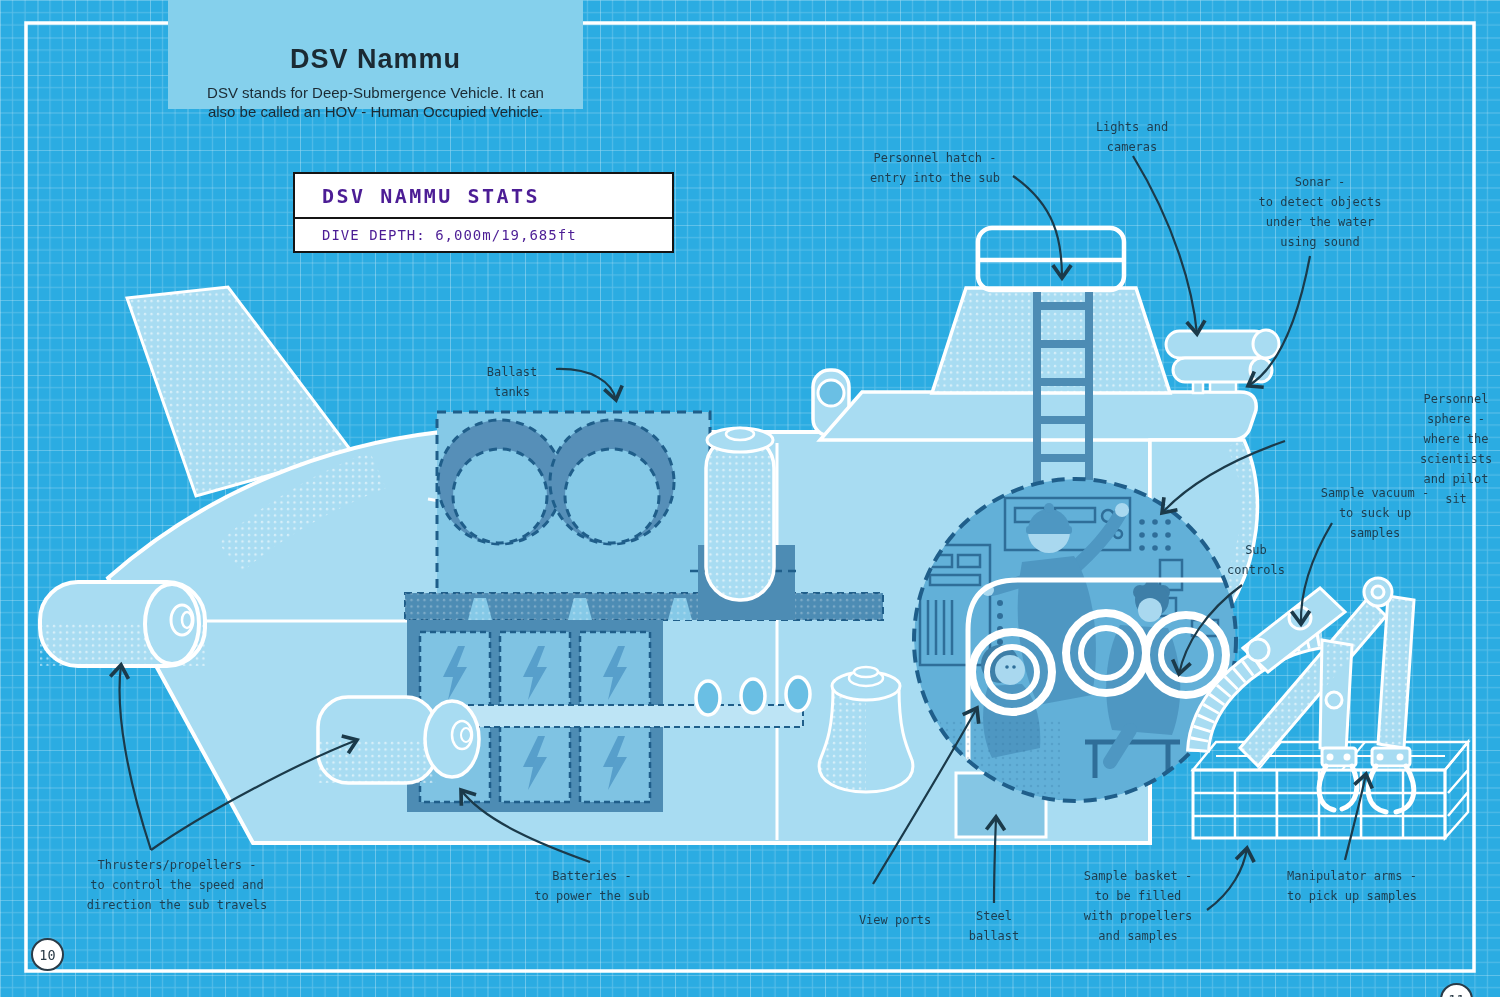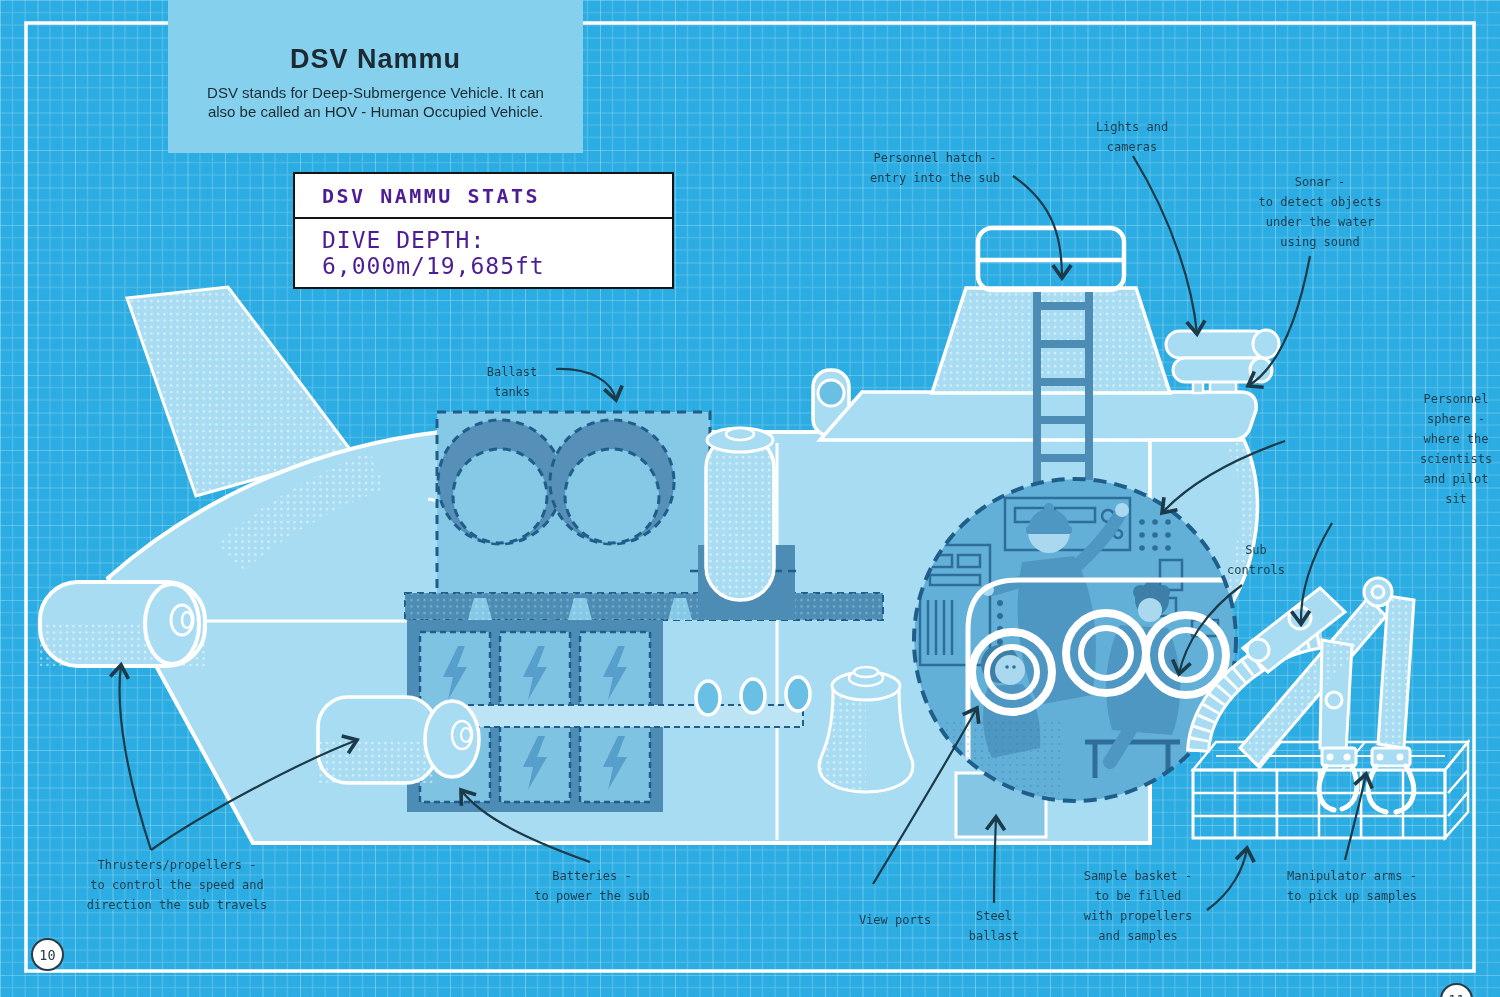--- a/index.html
+++ b/index.html
@@ -2,31 +2,31 @@
 <html><head>
 <meta charset="utf-8">
 <style>
   html,body{margin:0;padding:0;background:#2BACE2;}
   #page{position:relative;width:1500px;height:997px;overflow:hidden;
         font-family:"DejaVu Sans Mono","Liberation Mono",monospace;}
   #art{position:absolute;left:0;top:0;}
   .lbl{position:absolute;transform:translateX(-50%);white-space:pre-line;
        text-align:center;color:#1d3d4f;font-size:12px;line-height:20px;
        font-family:"DejaVu Sans Mono","Liberation Mono",monospace;}
-  #title-card{position:absolute;left:168px;top:0;width:415px;height:153px;
+  #title-card{position:absolute;left:168px;top:0;width:415px;height:109px;
        background:#85D0EC;text-align:center;color:#1b2a33;}
   #title-card .t{margin-top:44px;font-size:27px;font-weight:bold;
        font-family:"Liberation Sans","DejaVu Sans",sans-serif;letter-spacing:1px;}
   #title-card .s{margin-top:8px;font-size:15px;line-height:19px;white-space:pre-line;
        font-family:"Liberation Sans","DejaVu Sans",sans-serif;}
   #stats-card{position:absolute;left:293px;top:172px;width:377px;
        background:#ffffff;border:2.5px solid #141414;color:#4c1d95;}
   #stats-card .hd{padding:10px 0 9px 27px;font-size:20px;font-weight:bold;letter-spacing:2.5px;}
   #stats-card .row{border-top:2.5px solid #141414;padding:8px 0 8px 27px;
-       font-size:23px;letter-spacing:1px;}
+       font-size:14px;letter-spacing:1px;}
   .pagenum{position:absolute;width:29px;height:29px;border-radius:50%;
        background:#fff;border:2px solid #2a3b47;color:#2a3b47;font-size:13.5px;
        display:flex;align-items:center;justify-content:center;}
 </style>
 </head>
 <body>
 
 <div id="page">
 
 <svg id="art" width="1500" height="997" viewBox="0 0 1500 997">
@@ -346,20 +346,22 @@
 entry into the sub</div>
 <div class="lbl" style="left:1132px;top:117px;">Lights and
 cameras</div>
 <div class="lbl" style="left:1320px;top:172px;">Sonar -
 to detect objects
 under the water
 using sound</div>
 <div class="lbl" style="left:1444px;top:389px;margin-left:12px;">Personnel sphere -
 where the scientists
 and pilot sit</div>
+<div class="lbl" style="left:1375px;top:483px;">Sample vacuum -
+to suck up samples</div>
 <div class="lbl" style="left:1256px;top:540px;">Sub
 controls</div>
 <div class="lbl" style="left:512px;top:362px;">Ballast
 tanks</div>
 <div class="lbl" style="left:177px;top:855px;">Thrusters/propellers -
 to control the speed and
 direction the sub travels</div>
 <div class="lbl" style="left:592px;top:866px;">Batteries -
 to power the sub</div>
 <div class="lbl" style="left:870px;top:910px;margin-left:25px;">View ports</div>

